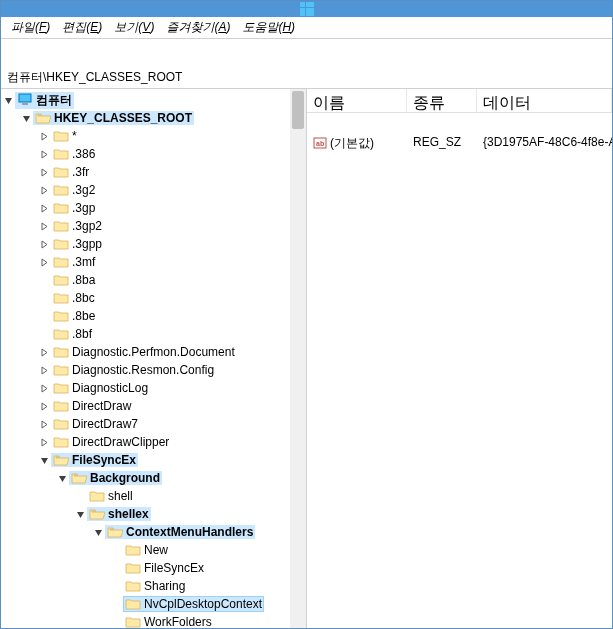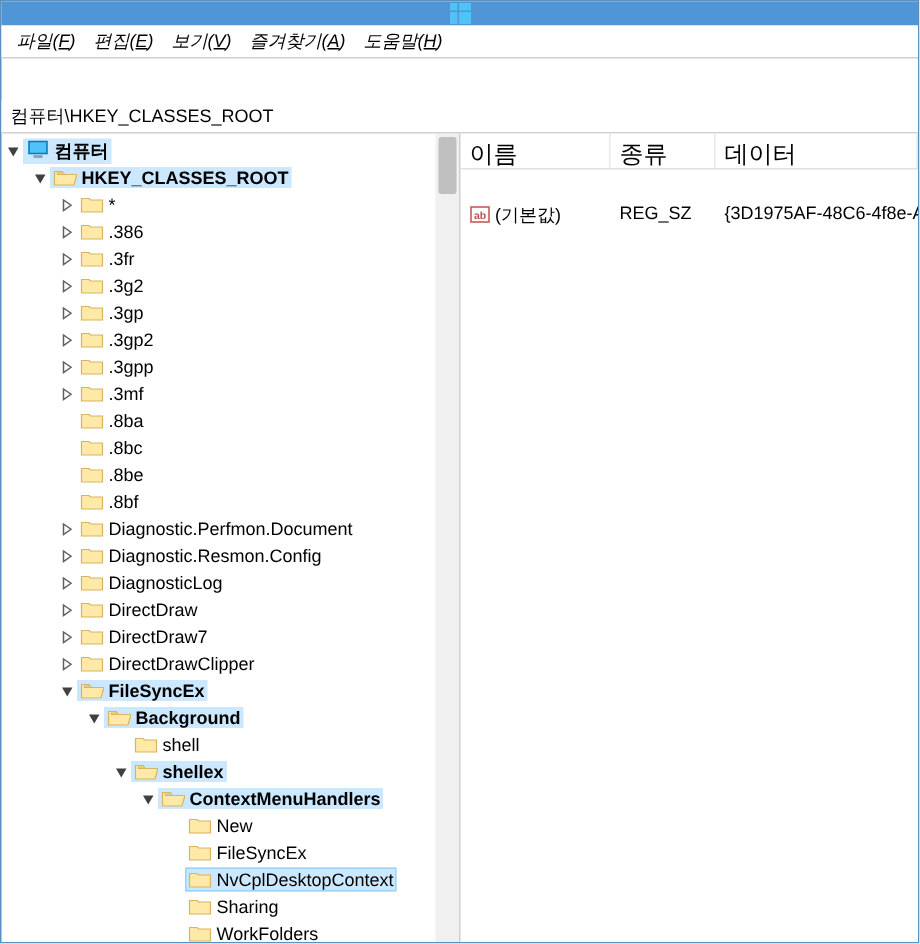--- a/index.html
+++ b/index.html
@@ -432,35 +432,35 @@
             <span class="tree-label">
               <span class="folder-icon"><svg viewBox="0 0 16 14">
                   <path d="M1 3 L1 12 L15 12 L15 4 L7 4 L6 3 Z" fill="#ffe9a7" stroke="#d8b360" stroke-width="0.8"></path>
                 </svg></span>
               <span>FileSyncEx</span>
             </span>
           </div>
           <div class="tree-node">
             <span class="indent" style="width:108px"></span>
             <span class="expander"></span>
+            <span class="tree-label">
+              <span class="folder-icon"><svg viewBox="0 0 16 14">
+                  <path d="M1 3 L1 12 L15 12 L15 4 L7 4 L6 3 Z" fill="#ffe9a7" stroke="#d8b360" stroke-width="0.8"></path>
+                </svg></span>
+              <span>Sharing</span>
+            </span>
+          </div>
+          <div class="tree-node">
+            <span class="indent" style="width:108px"></span>
+            <span class="expander"></span>
             <span class="tree-label selected">
               <span class="folder-icon"><svg viewBox="0 0 16 14">
                   <path d="M1 3 L1 12 L15 12 L15 4 L7 4 L6 3 Z" fill="#ffe9a7" stroke="#d8b360" stroke-width="0.8"></path>
                 </svg></span>
               <span>NvCplDesktopContext</span>
-            </span>
-          </div>
-          <div class="tree-node">
-            <span class="indent" style="width:108px"></span>
-            <span class="expander"></span>
-            <span class="tree-label">
-              <span class="folder-icon"><svg viewBox="0 0 16 14">
-                  <path d="M1 3 L1 12 L15 12 L15 4 L7 4 L6 3 Z" fill="#ffe9a7" stroke="#d8b360" stroke-width="0.8"></path>
-                </svg></span>
-              <span>Sharing</span>
             </span>
           </div>
           <div class="tree-node">
             <span class="indent" style="width:108px"></span>
             <span class="expander"></span>
             <span class="tree-label">
               <span class="folder-icon"><svg viewBox="0 0 16 14">
                   <path d="M1 3 L1 12 L15 12 L15 4 L7 4 L6 3 Z" fill="#ffe9a7" stroke="#d8b360" stroke-width="0.8"></path>
                 </svg></span>
               <span>WorkFolders</span>

